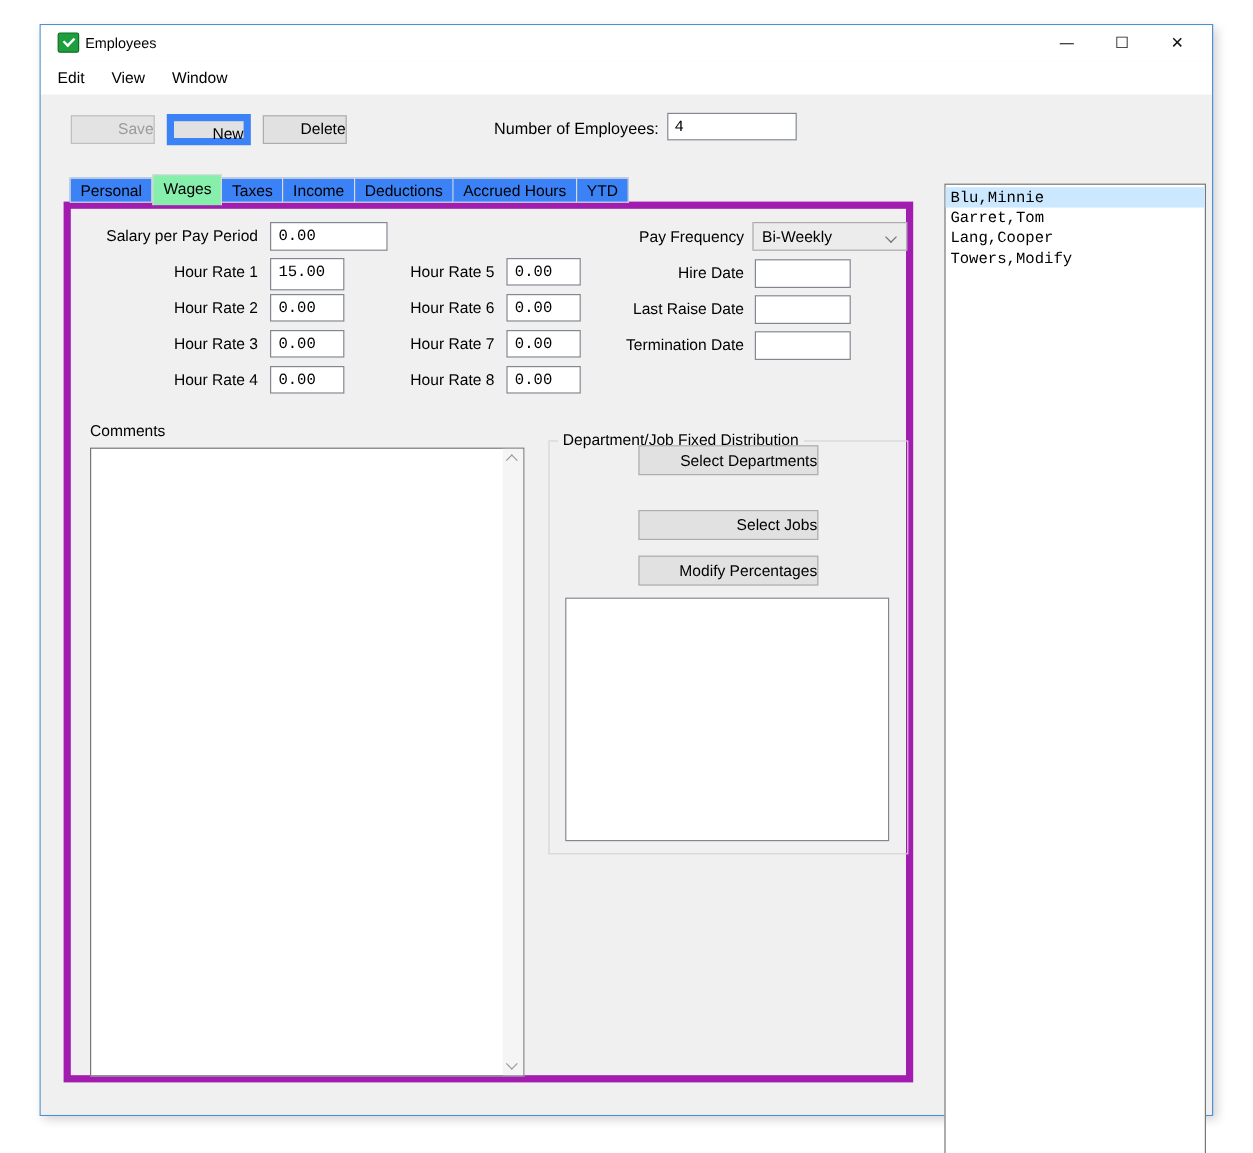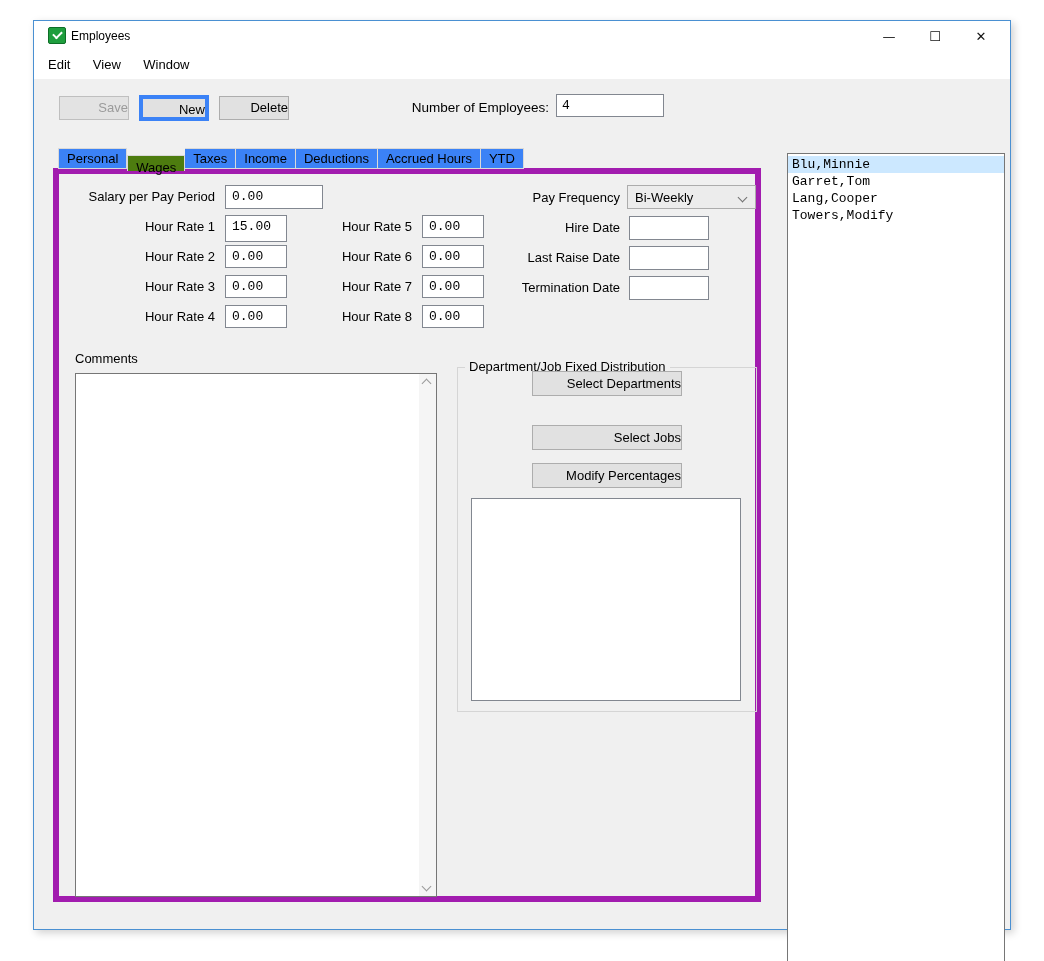--- a/index.html
+++ b/index.html
@@ -22,31 +22,31 @@
   
   .menubar { position:absolute; left:0; top:30px; width:100%; height:28px; background:#ffffff; }
   .menu-item { display:inline-block; padding:6px 9px 0 9px; font-size:13px; color:#000; height:28px; }
   .menu-item:first-child { margin-left:5px; }
 
   
   .client { position:absolute; left:0; top:58px; width:976px; height:850px; background:#f0f0f0; }
 
   .btn { position:absolute; height:24px; background:#e1e1e1; border:1px solid #adadad; font-size:13px; color:#000; text-align:right; line-height:22px; font-family:"Liberation Sans", sans-serif; }
   .btn-save { left:25px; top:17px; width:70px; color:#9b9b9b; border-color:#bfbfbf; background:#e3e3e3; }
-  .btn-new  { left:105px; top:16px; width:70px; height:26px; border:4px solid #3b82f6; line-height:22px; }
+  .btn-new  { left:105px; top:16px; width:70px; height:26px; border:6px solid #3b82f6; line-height:22px; }
   .btn-delete { left:185px; top:17px; width:70px; }
 
   .count-label { position:absolute; left:260px; top:21px; width:255px; text-align:right; font-size:13.5px; color:#000; }
   .count-box { position:absolute; left:522px; top:15px; width:108px; height:23px; background:#fff; border:1px solid #828790; font-family:"Liberation Mono","DejaVu Sans Mono",monospace; font-size:13px; padding:3px 0 0 5px; color:#000; }
 
   
   .tabstrip { position:absolute; left:24px; top:66px; height:24px; display:flex; align-items:flex-end; z-index:3; }
   .tab { height:21px; padding:2px 8px 0 8px; font-size:13px; background:#3b82f6; border:1px solid #d9d9d9; border-left:none; color:#000; white-space:nowrap; }
   .tab:first-child { border-left:1px solid #d9d9d9; }
-  .tab.active { height:16px; margin-bottom:-2px; padding-top:4px; background:#4d7c0f; border:1px solid #d9d9d9; border-bottom:none; position:relative; z-index:4; }
+  .tab.active { height:26px; margin-bottom:-2px; padding-top:4px; background:#86efac; border:1px solid #d9d9d9; border-bottom:none; position:relative; z-index:4; }
 
   .tabpanel { position:absolute; left:19px; top:89px; width:708px; height:734px; background:#f0f0f0; border:6px solid #a21caf; z-index:1; }
 
   
   .flabel { position:absolute; font-size:13px; color:#000; text-align:right; white-space:nowrap; }
   .tbox { position:absolute; background:#ffffff; border:1px solid #828790; font-family:"Liberation Mono","DejaVu Sans Mono",monospace; font-size:13px; color:#000; padding:3px 0 0 6px; overflow:hidden; }
 
   .combo { position:absolute; left:568px; top:11px; width:129px; height:24px; background:#ececec; border:1px solid #acacac; font-size:13px; padding:4px 0 0 7px; color:#000; }
   .combo .chev-down { position:absolute; right:9px; top:8px; }
 

